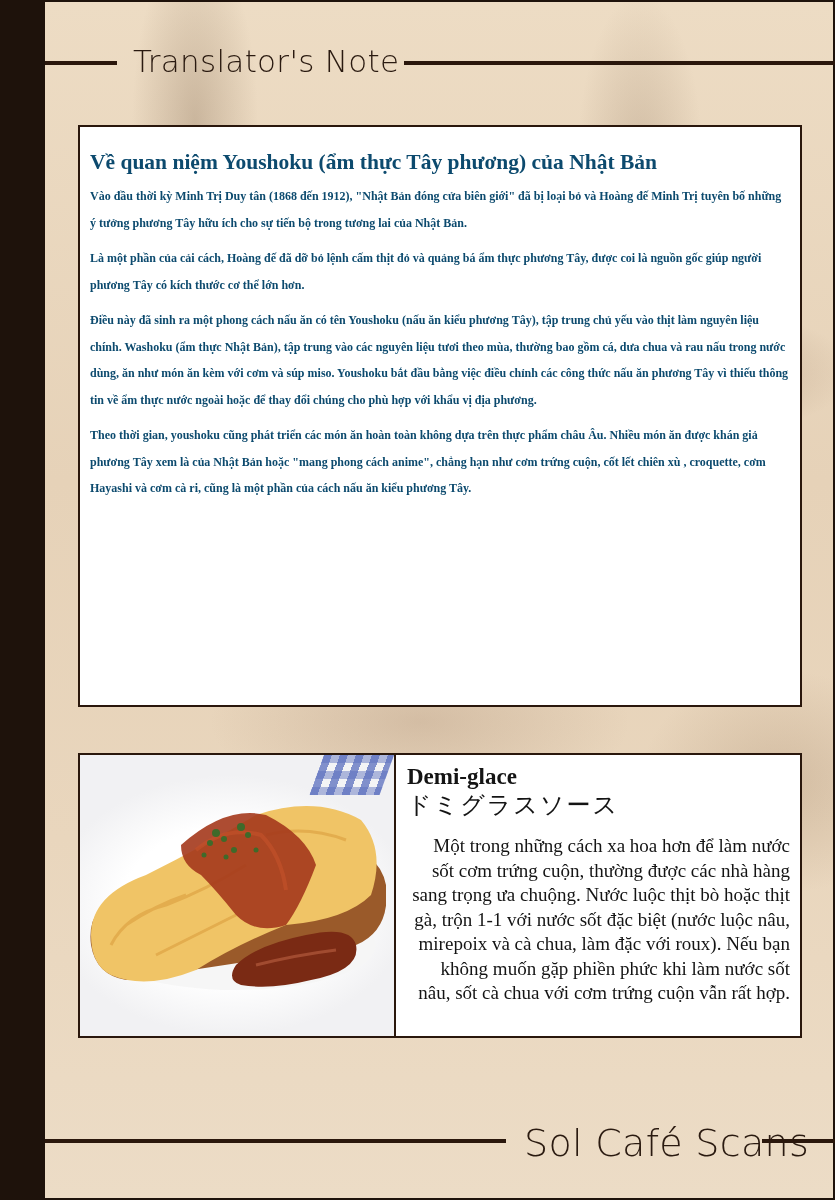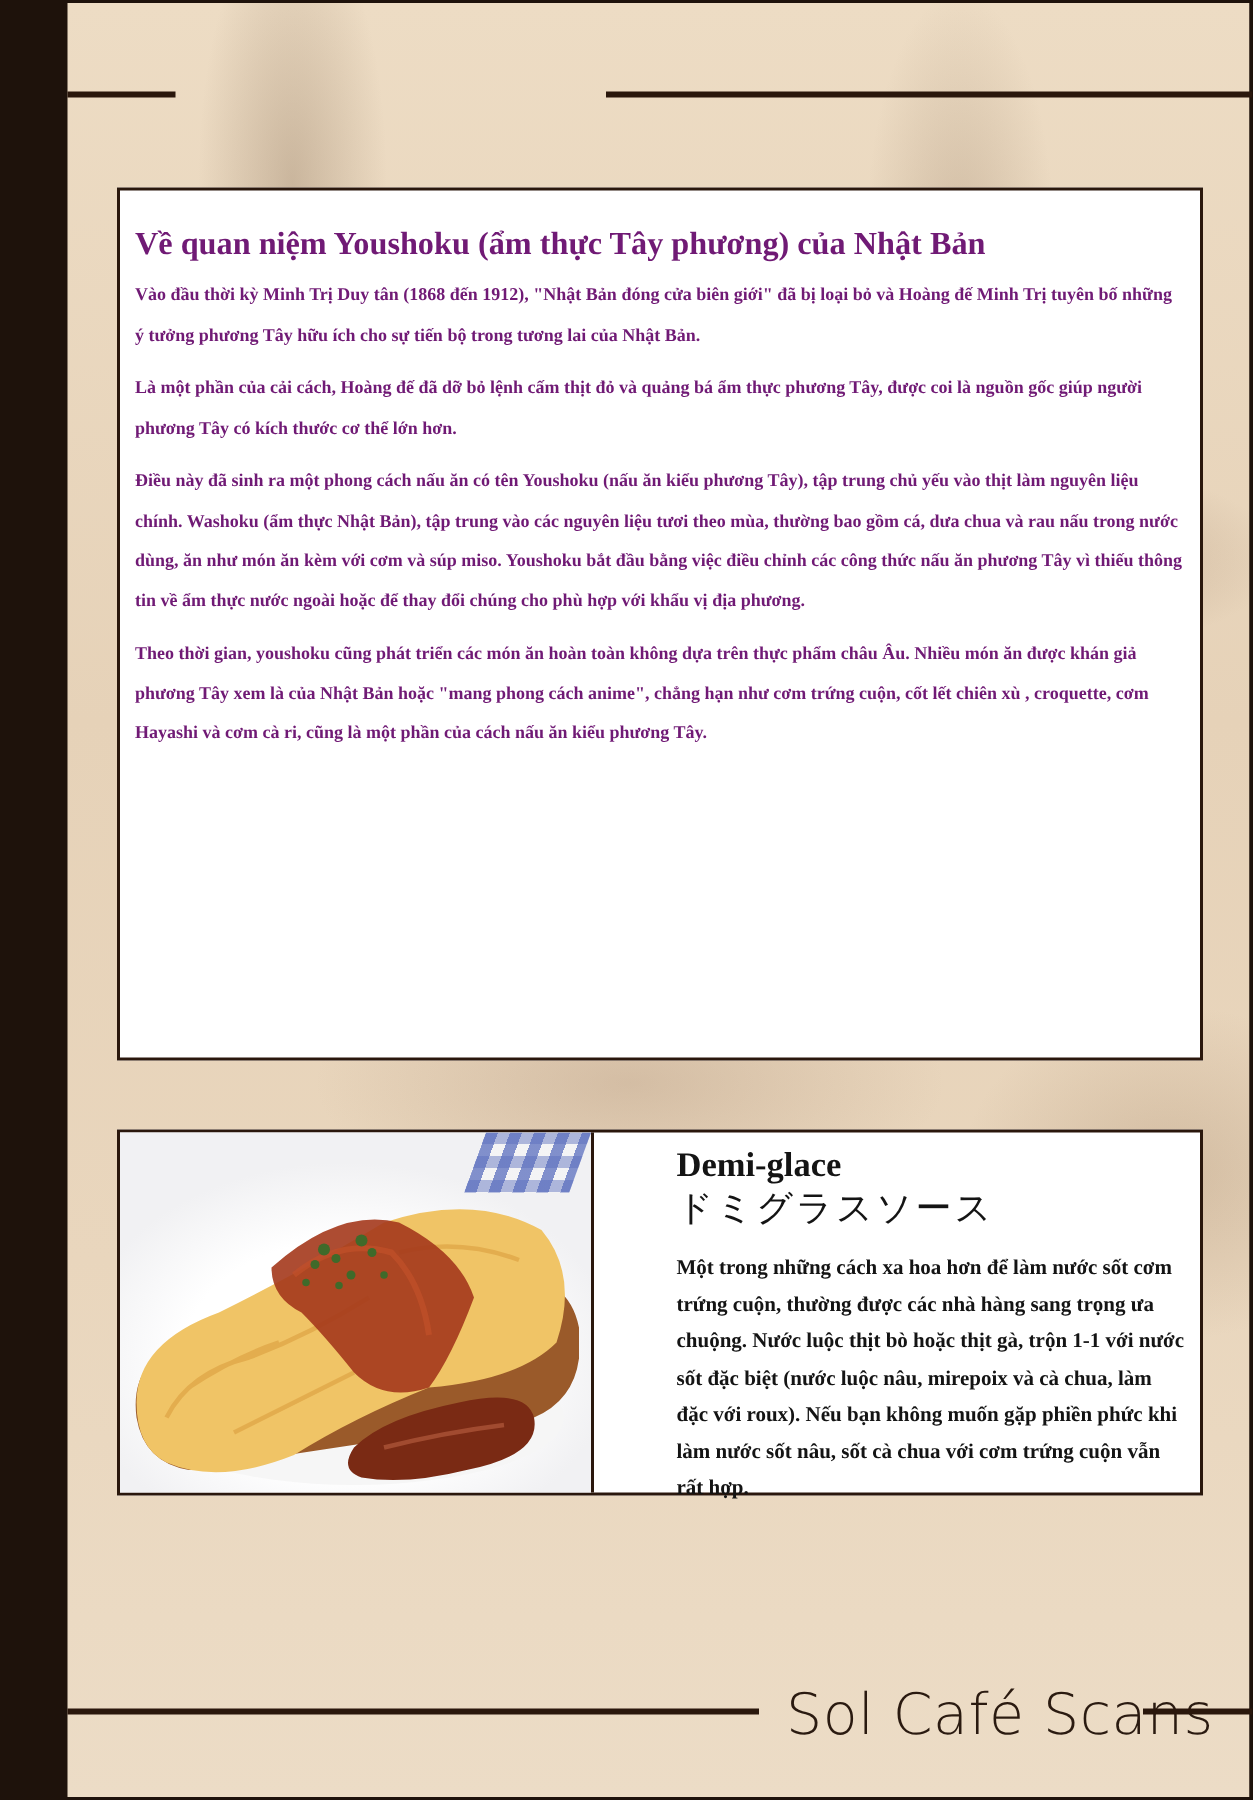--- a/index.html
+++ b/index.html
@@ -34,43 +34,42 @@
       font-size: 31px;
       line-height: 1;
     }
     .note-box {
       position: absolute;
       left: 78px; top: 123px; width: 724px; height: 582px;
       background: #ffffff;
       border: 2px solid #2a170c;
       padding: 22px 10px 0 10px;
       font-family: "Liberation Serif", serif;
-      color: #701a75;
+      color: #0c4a6e;
     }
     .note-title {
       font-family: "Liberation Serif", serif;
       font-weight: bold;
       font-size: 21.5px;
       line-height: 26px;
       margin-bottom: 8px;
       white-space: nowrap;
     }
     .note-para {
       font-weight: bold;
       font-size: 12px;
       line-height: 26.5px;
       margin-bottom: 9px;
     }
     .card {
       position: absolute;
-      left: 78px; top: 751px; width: 724px; height: 244px;
+      left: 78px; top: 751px; width: 724px; height: 285px;
       background: #ffffff;
       border: 2px solid #2a170c;
       display: flex;
-      gap: 44px;
     }
     .photo {
       position: relative;
       width: 316px; height: 100%;
       border-right: 2px solid #2a170c;
       overflow: hidden;
       background: radial-gradient(ellipse 180px 130px at 150px 150px, #ffffff 60%, #f1f1f3 100%);
     }
     .check {
       position: absolute; right: 0; top: 0; width: 70px; height: 40px;
@@ -96,32 +95,34 @@
     }
     .card-subtitle {
       font-family: "DejaVu Sans", sans-serif;
       font-size: 24px;
       line-height: 30px;
       font-weight: 300;
       letter-spacing: 2px;
       margin-bottom: 14px;
     }
     .card-body {
-      font-weight: bold;
-      font-size: 14px;
+      font-weight: normal;
+      font-size: 19px;
       line-height: 24.5px;
+      text-align: right;
     }
   </style>
 </head>
 <body>
 
 <div class="page">
   <div class="left-strip"></div>
 
   <div class="rule" style="left:45px; top:59px; width:72px;"></div>
+  <div class="heading-text" style="left:133px; top:44px;">Translator's Note</div>
   <div class="rule" style="left:404px; top:59px; width:431px;"></div>
 
   <div class="note-box">
     <div class="note-title">Về quan niệm Youshoku (ẩm thực Tây phương) của Nhật Bản</div>
     <p class="note-para">Vào đầu thời kỳ Minh Trị Duy tân (1868 đến 1912), "Nhật Bản đóng cửa biên giới" đã bị loại bỏ và Hoàng đế Minh Trị tuyên bố những ý tưởng phương Tây hữu ích cho sự tiến bộ trong tương lai của Nhật Bản.</p>
     <p class="note-para">Là một phần của cải cách, Hoàng đế đã dỡ bỏ lệnh cấm thịt đỏ và quảng bá ẩm thực phương Tây, được coi là nguồn gốc giúp người phương Tây có kích thước cơ thể lớn hơn.</p>
     <p class="note-para">Điều này đã sinh ra một phong cách nấu ăn có tên Youshoku (nấu ăn kiểu phương Tây), tập trung chủ yếu vào thịt làm nguyên liệu chính. Washoku (ẩm thực Nhật Bản), tập trung vào các nguyên liệu tươi theo mùa, thường bao gồm cá, dưa chua và rau nấu trong nước dùng, ăn như món ăn kèm với cơm và súp miso. Youshoku bắt đầu bằng việc điều chỉnh các công thức nấu ăn phương Tây vì thiếu thông tin về ẩm thực nước ngoài hoặc để thay đổi chúng cho phù hợp với khẩu vị địa phương.</p>
     <p class="note-para">Theo thời gian, youshoku cũng phát triển các món ăn hoàn toàn không dựa trên thực phẩm châu Âu. Nhiều món ăn được khán giả phương Tây xem là của Nhật Bản hoặc "mang phong cách anime", chẳng hạn như cơm trứng cuộn, cốt lết chiên xù , croquette, cơm Hayashi và cơm cà ri, cũng là một phần của cách nấu ăn kiểu phương Tây.</p>
   </div>
 

